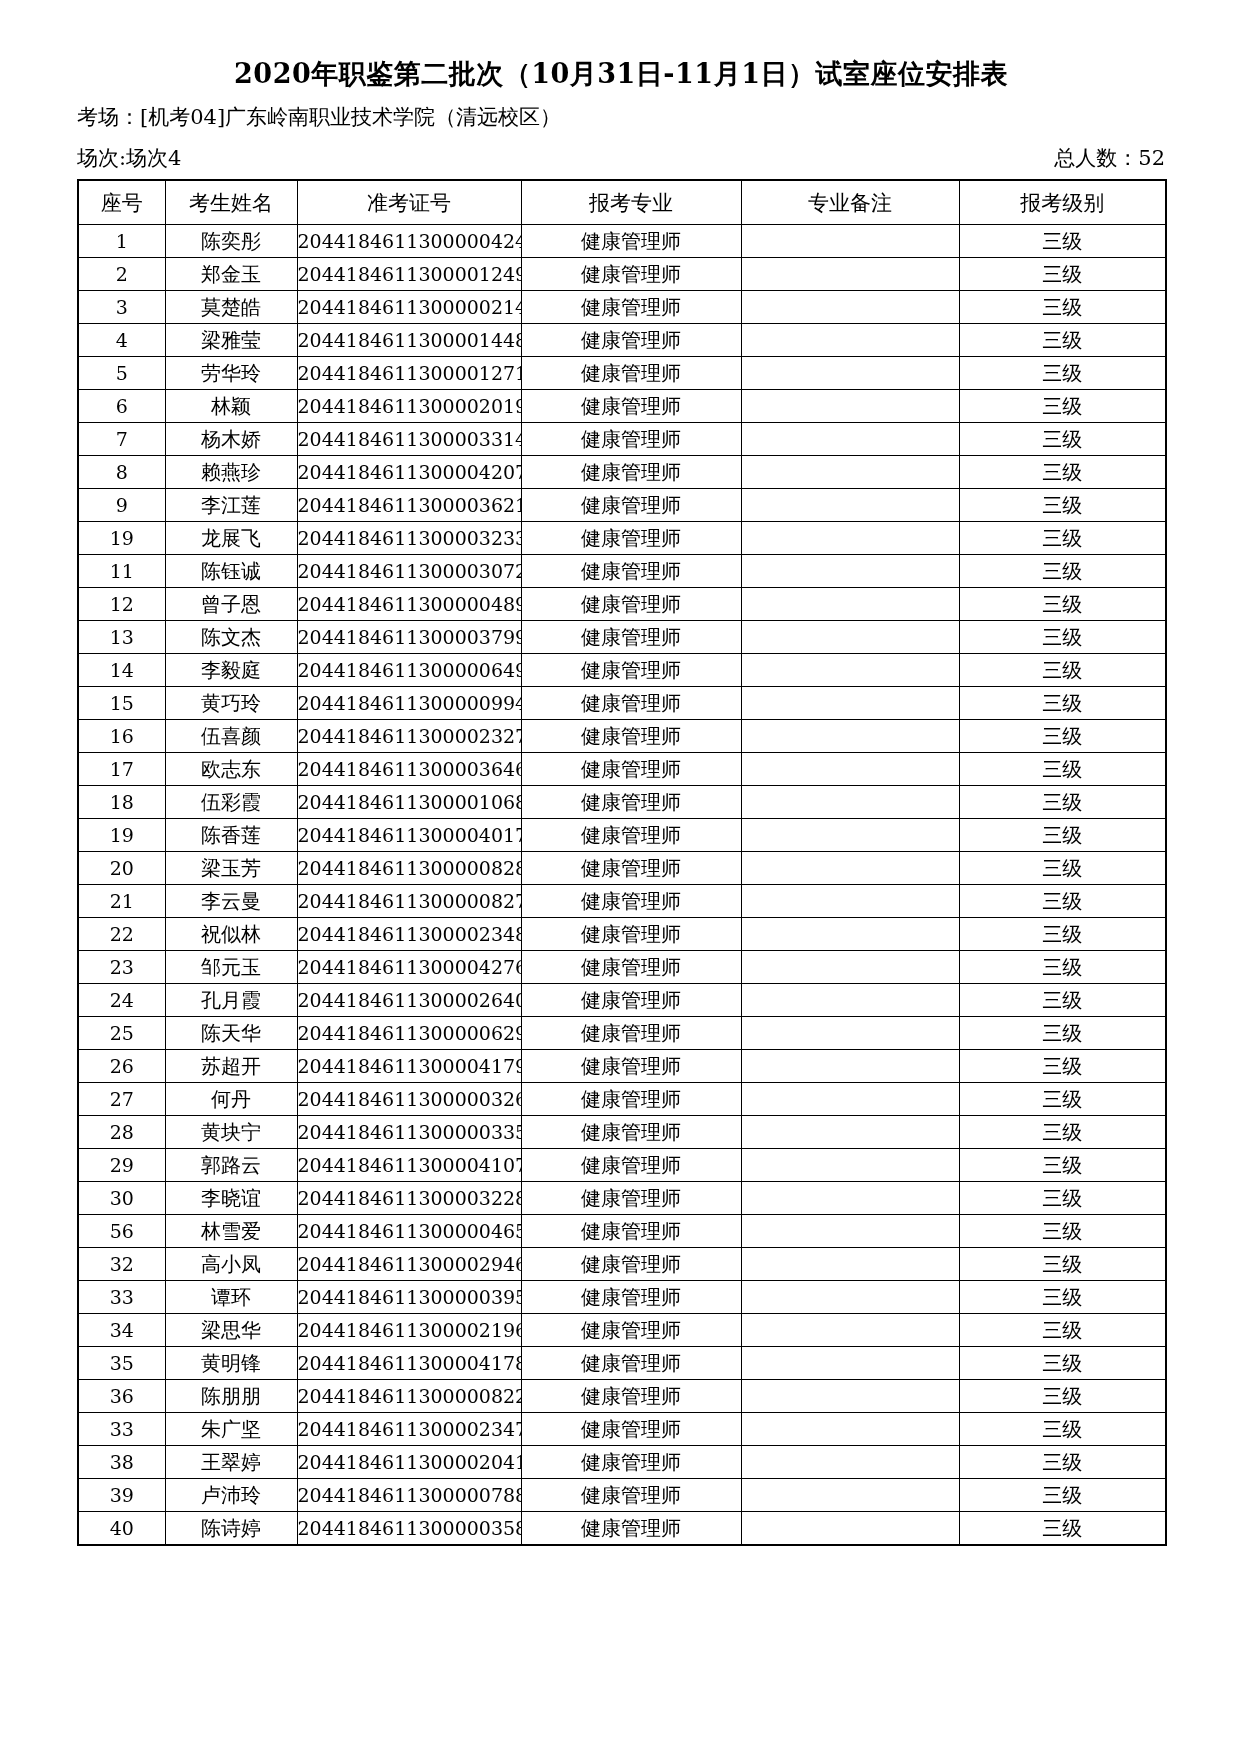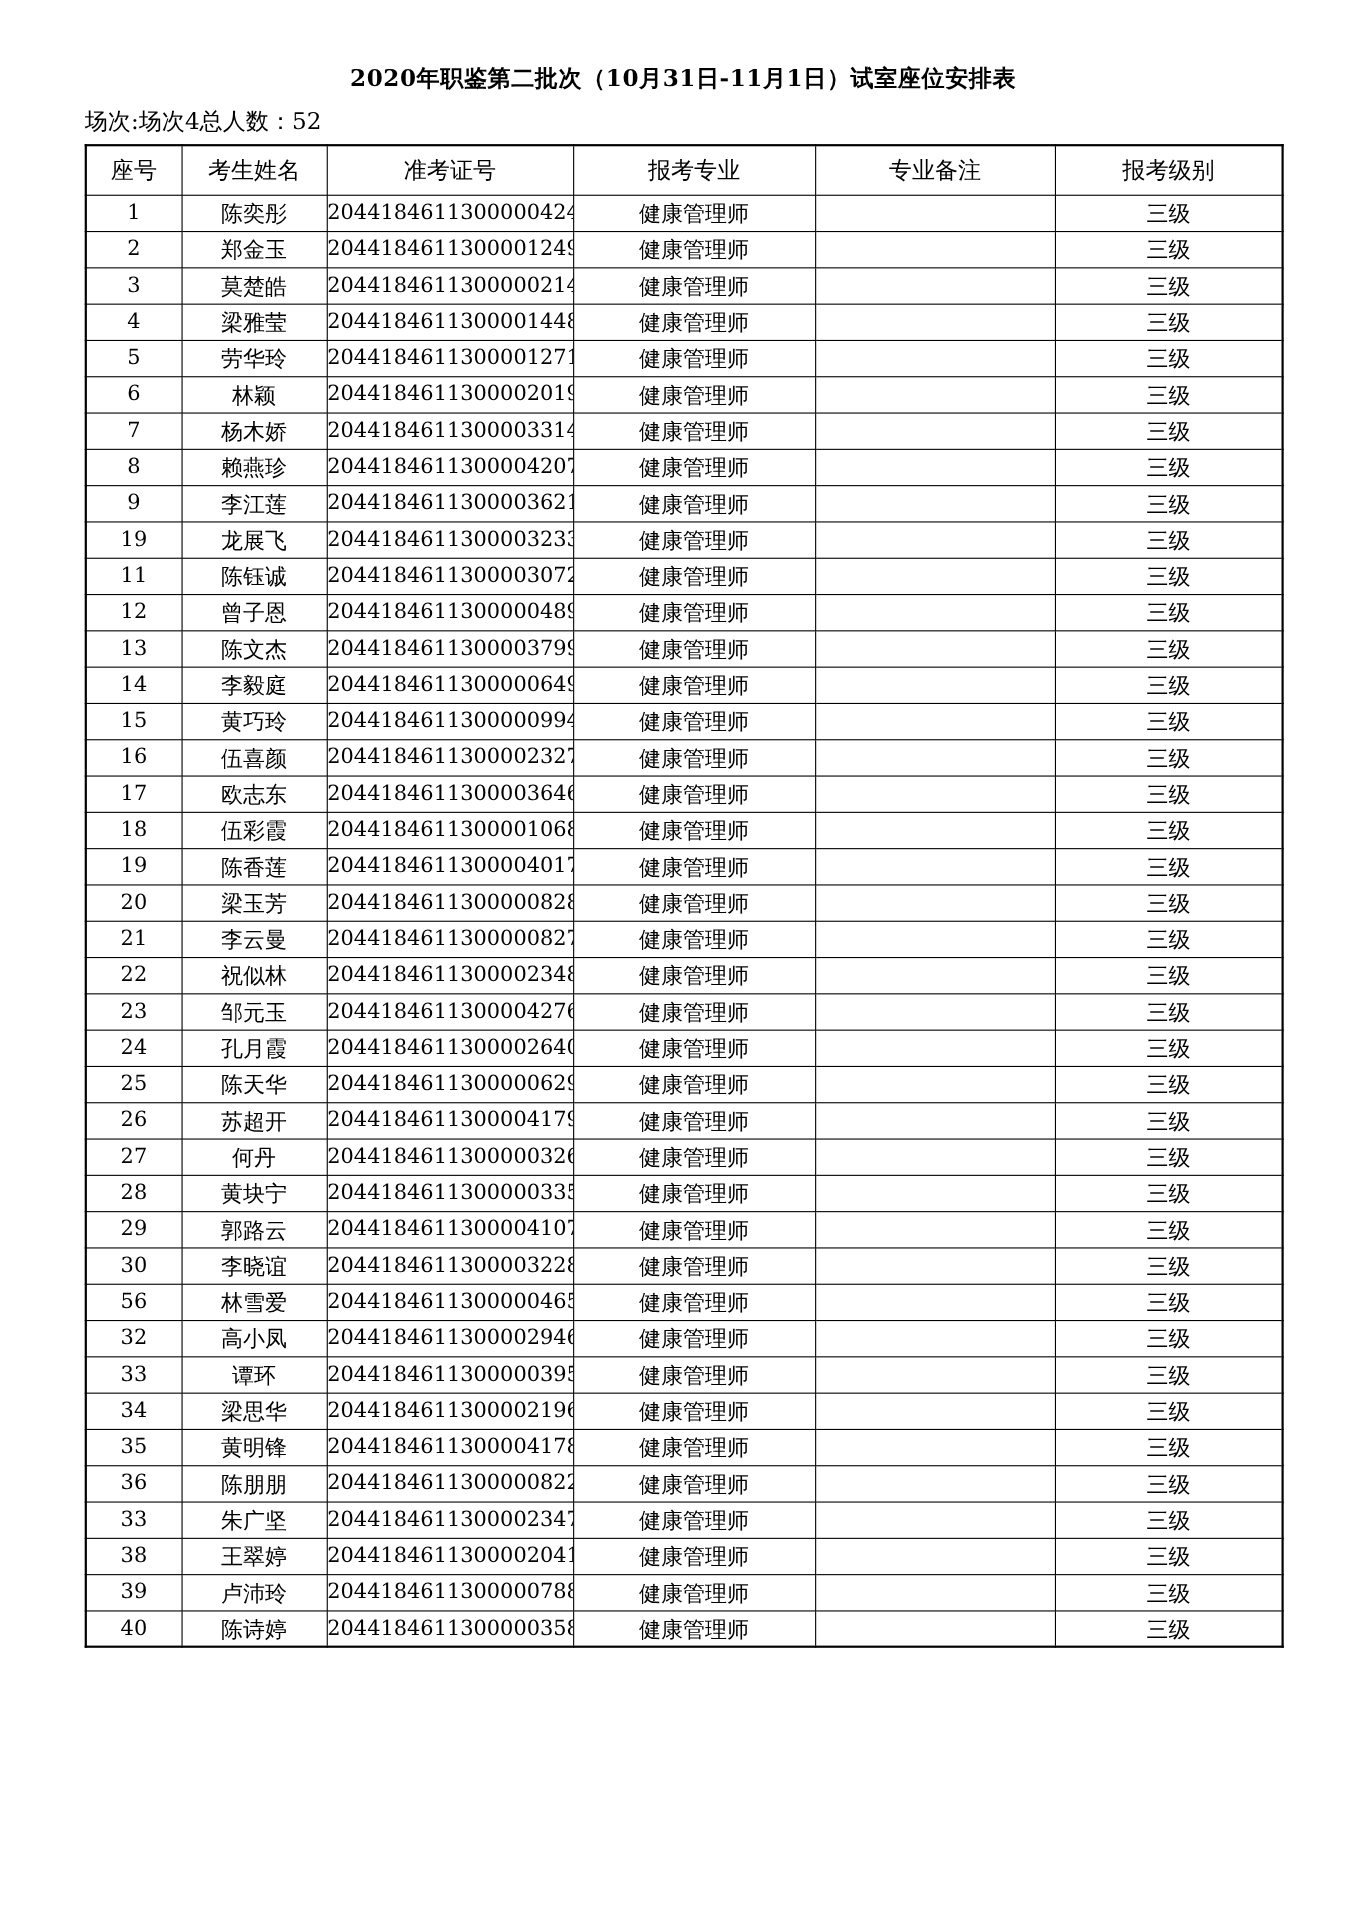--- a/index.html
+++ b/index.html
@@ -16,34 +16,34 @@
     overflow: hidden;
   }
   .page {
     width: 1239px;
     height: 1754px;
     padding: 58px 74px 0 77px;
   }
   .doc-title {
     margin: 0 0 10px 0;
     text-align: center;
-    font-size: 21px;
+    font-size: 27px;
     font-weight: bold;
     letter-spacing: 0.5px;
     line-height: 1.2;
   }
   .info-line {
     font-size: 21px;
     line-height: 1.2;
     margin: 15px 0;
     white-space: nowrap;
   }
   .session-line {
     display: flex;
-    justify-content: flex-start;
+    justify-content: space-between;
     align-items: flex-end;
     font-size: 21px;
     line-height: 1.2;
     margin: 15px 0 8px 0;
   }
   .session-line .total {
   }
   table.seating {
     width: 1088px;
     border-collapse: collapse;
@@ -74,20 +74,21 @@
     font-size: 19px;
   }
 </style>
 </head>
 <body>
 
 <div class="page">
 
   <h1 class="doc-title">2020年职鉴第二批次（10月31日-11月1日）试室座位安排表</h1>
 
+  <div class="info-line">考场：[机考04]广东岭南职业技术学院（清远校区）</div>
 
 
 
   <div class="session-line">
     <span>场次:场次4</span>
     <span class="total">总人数：52</span>
   </div>
 
   <table class="seating">
     <colgroup>

